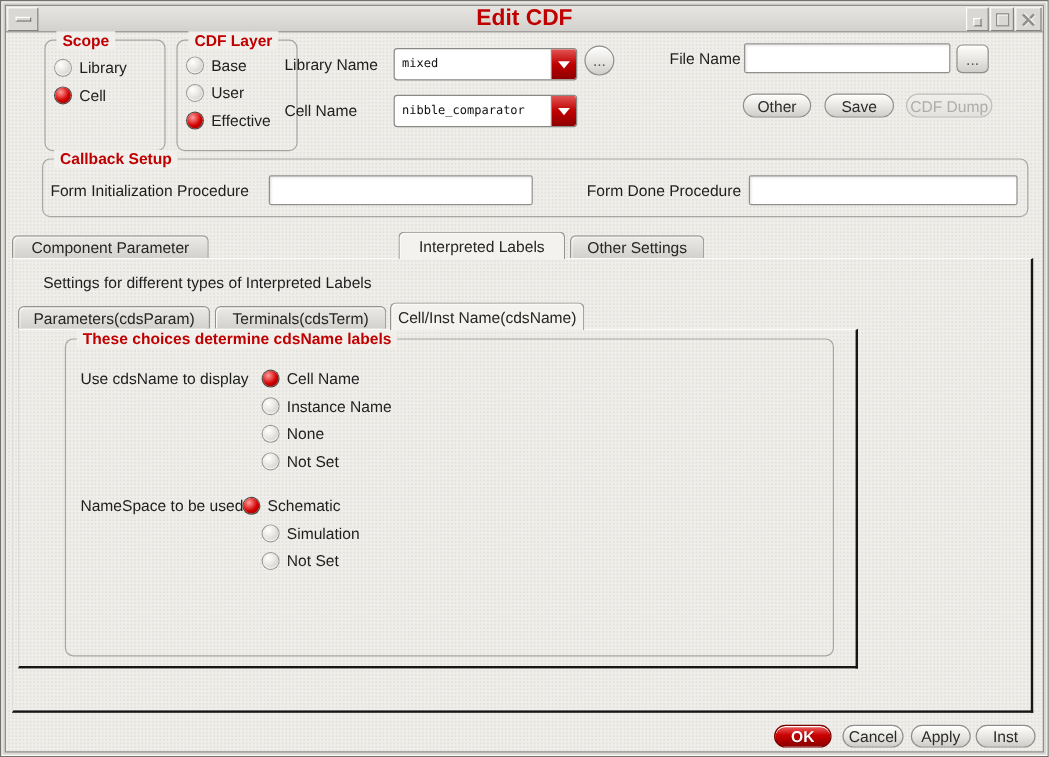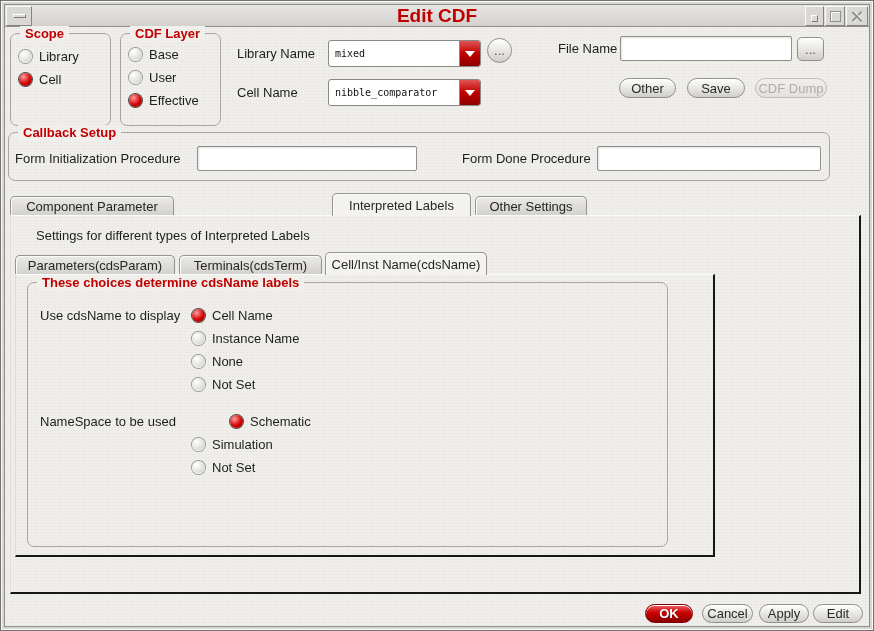--- a/index.html
+++ b/index.html
@@ -29,21 +29,21 @@
   .min-icon{width:7px;height:7px;background:#d9d8d4;margin-top:4px;
     border:1px solid;border-color:#ffffff #7c7b77 #7c7b77 #ffffff;}
   .max-icon{width:11px;height:11px;background:#d9d8d4;
     border:1px solid #8f8e8a;box-shadow:inset 1px 1px 0 #ffffff;}
   .x-icon{position:relative;width:13px;height:13px;}
   .x-icon::before,.x-icon::after{content:"";position:absolute;left:5px;top:0;
     width:2px;height:13px;background:#8f8e8a;box-shadow:1px 0 0 rgba(255,255,255,.7);}
   .x-icon::before{transform:rotate(45deg);}
   .x-icon::after{transform:rotate(-45deg);}
   
-  .grp{border:1px solid #a7a6a2;border-radius:7px;}
+  .grp{border:1px solid #a7a6a2;border-radius:7px;margin-left:27px;}
   .grp-legend{position:absolute;top:-8px;left:9px;background:#f0efeb;padding:0 5px;
     font-weight:bold;font-size:13px;color:#c00000;white-space:nowrap;}
   
   .radio-row{display:flex;align-items:center;gap:7px;cursor:pointer;}
   .radio{width:13px;height:13px;border-radius:50%;flex:none;
     background:radial-gradient(circle at 35% 30%,#ffffff 0%,#e8e7e3 45%,#c2c1bd 100%);
     box-shadow:0 0 0 1px #9a9995, inset 0 -1px 1px rgba(255,255,255,.7);}
   .radio.sel{background:radial-gradient(circle at 35% 30%,#ff9d9d 0%,#d40000 55%,#7d0000 100%);
     box-shadow:0 0 0 1px #4c4b47;}
   
@@ -190,35 +190,35 @@
           <span class="radio"></span>
           <span class="lbl">None</span>
         </div>
         <div class="abs radio-row" style="left:164px;top:94px;">
           <span class="radio"></span>
           <span class="lbl">Not Set</span>
         </div>
 
         <div class="abs lbl" style="left:12px;top:131px;text-align:right;">NameSpace to be used</div>
 
-        <div class="abs radio-row" style="left:176px;top:131px;padding-left:26px;">
+        <div class="abs radio-row" style="left:148px;top:131px;">
           <span class="radio sel"></span>
           <span class="lbl">Schematic</span>
         </div>
         <div class="abs radio-row" style="left:164px;top:154px;">
           <span class="radio"></span>
           <span class="lbl">Simulation</span>
         </div>
         <div class="abs radio-row" style="left:164px;top:177px;">
           <span class="radio"></span>
           <span class="lbl">Not Set</span>
         </div>
       </div>
 
     </div>
   </div>
 
   <div class="abs pill primary" style="left:645px;top:604px;width:48px;height:19px;">OK</div>
   <div class="abs pill" style="left:702px;top:604px;width:51px;height:19px;">Cancel</div>
   <div class="abs pill" style="left:759px;top:604px;width:50px;height:19px;">Apply</div>
-  <div class="abs pill" style="left:813px;top:604px;width:50px;height:19px;">Edit</div>
+  <div class="abs pill" style="left:813px;top:604px;width:50px;height:19px;">Inst</div>
 
 </div>
 
 </body></html>

